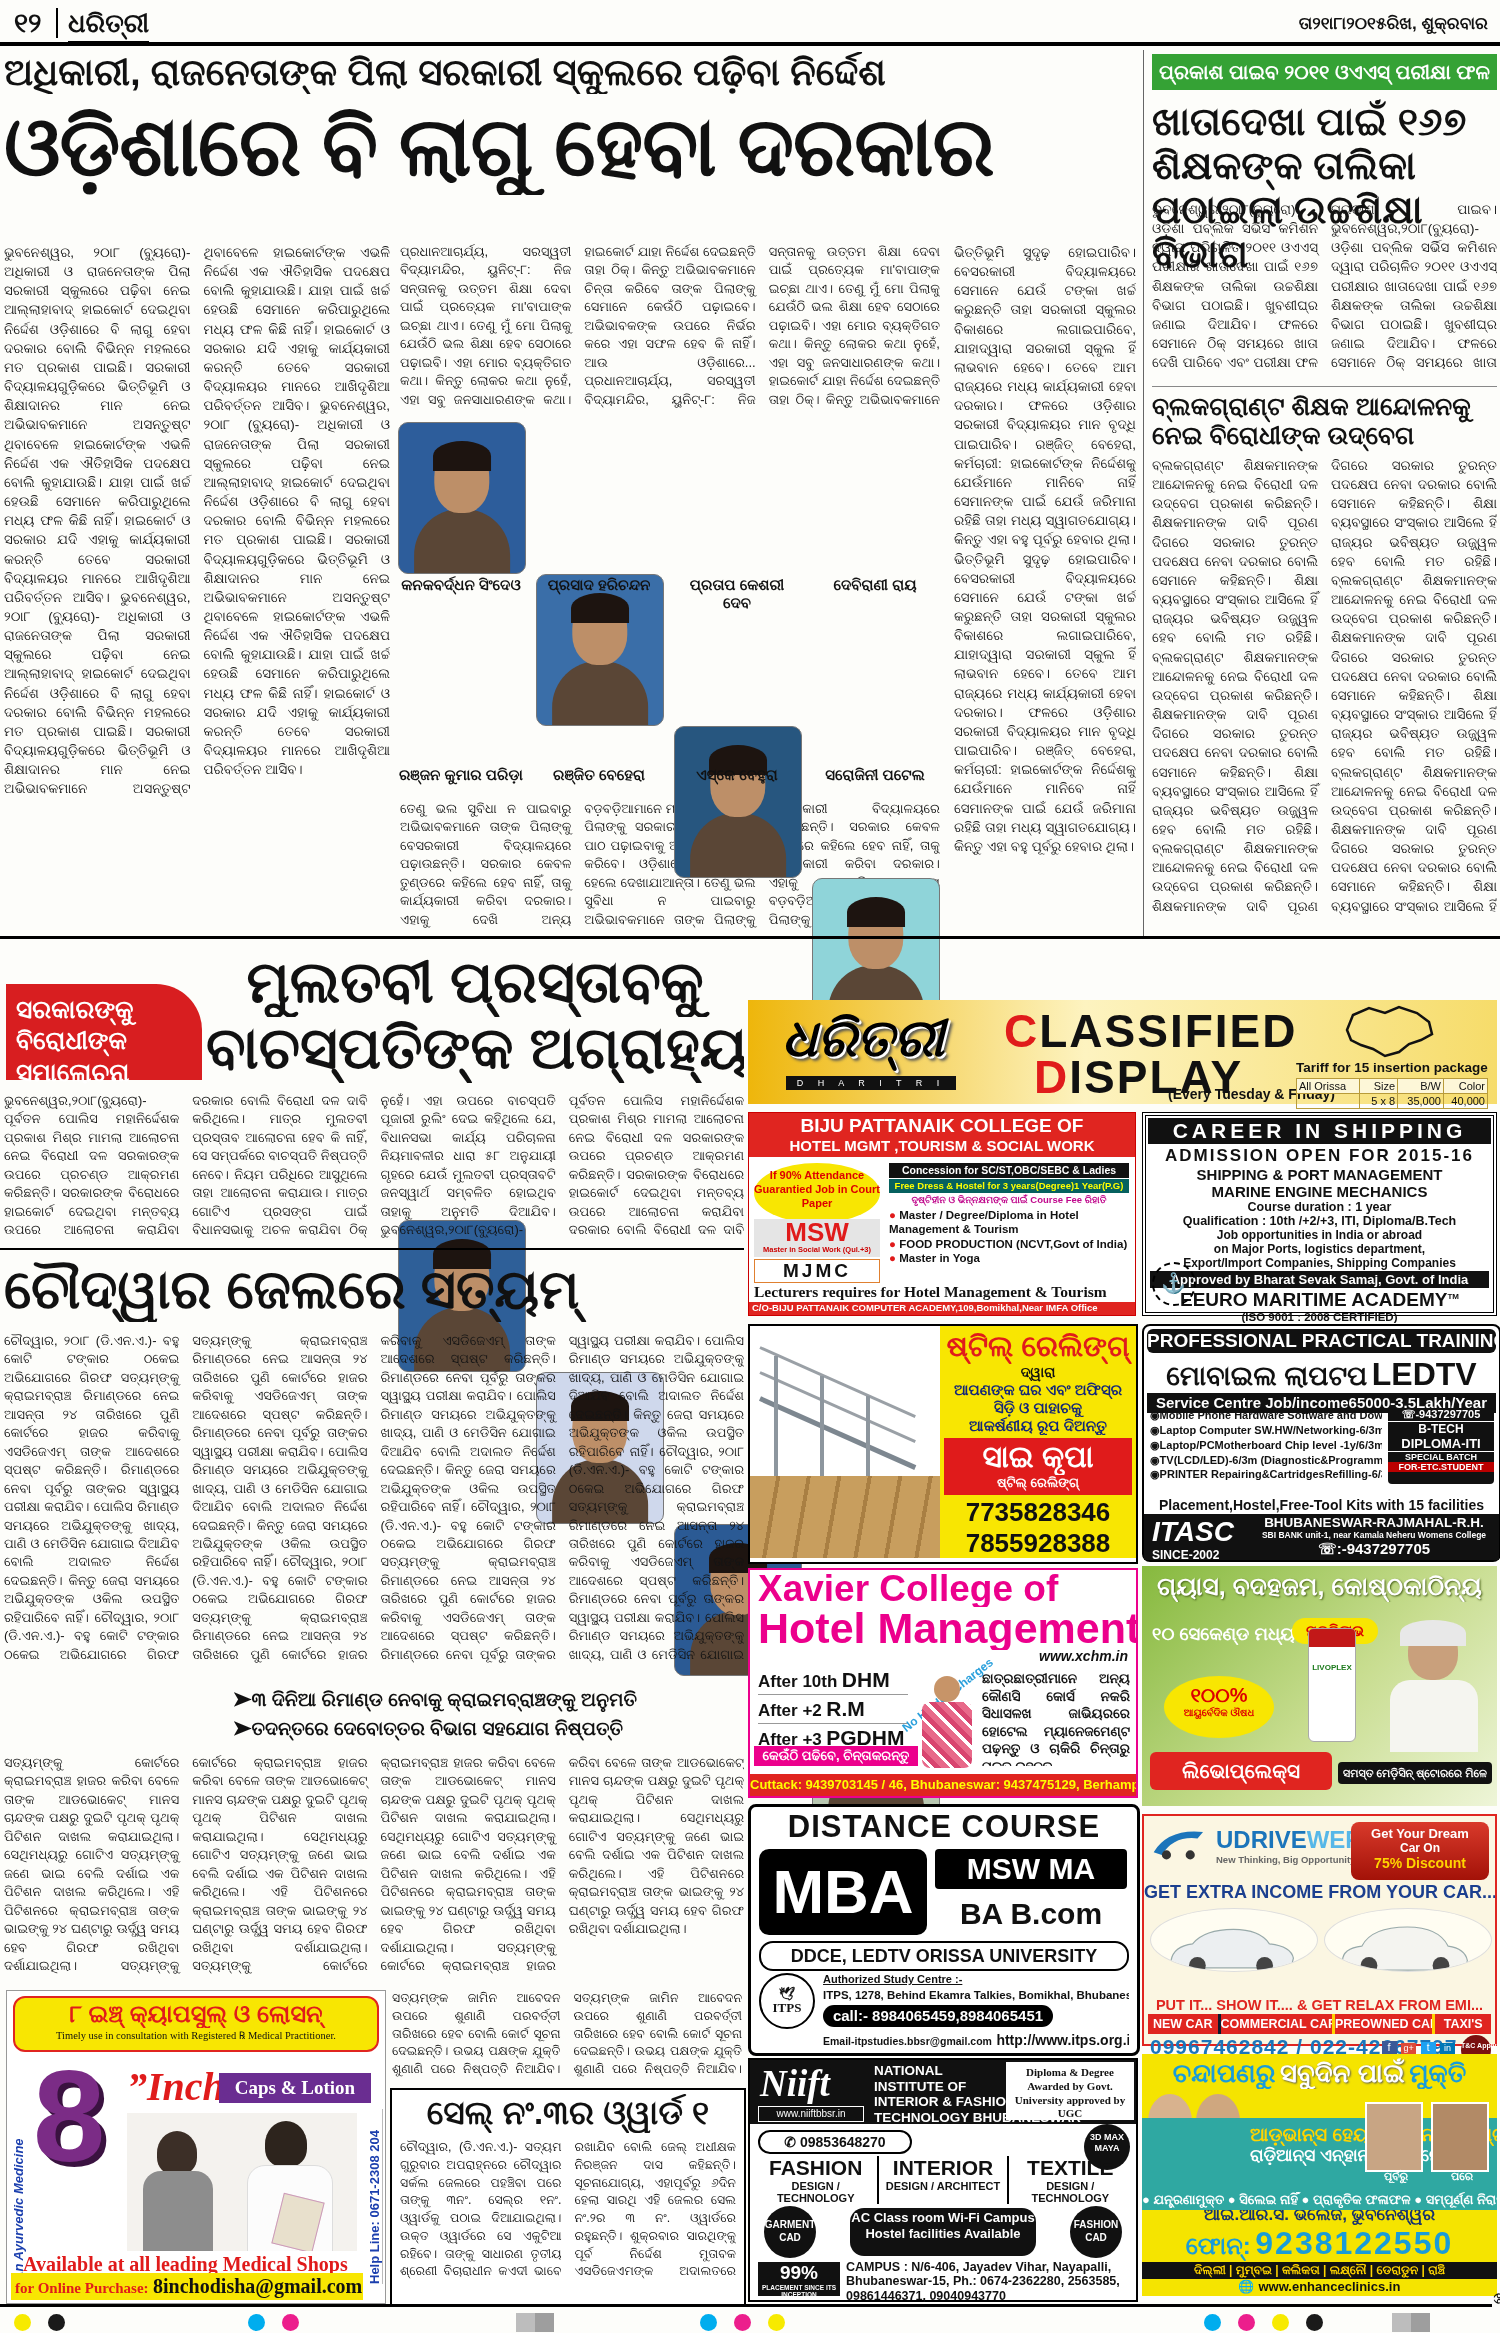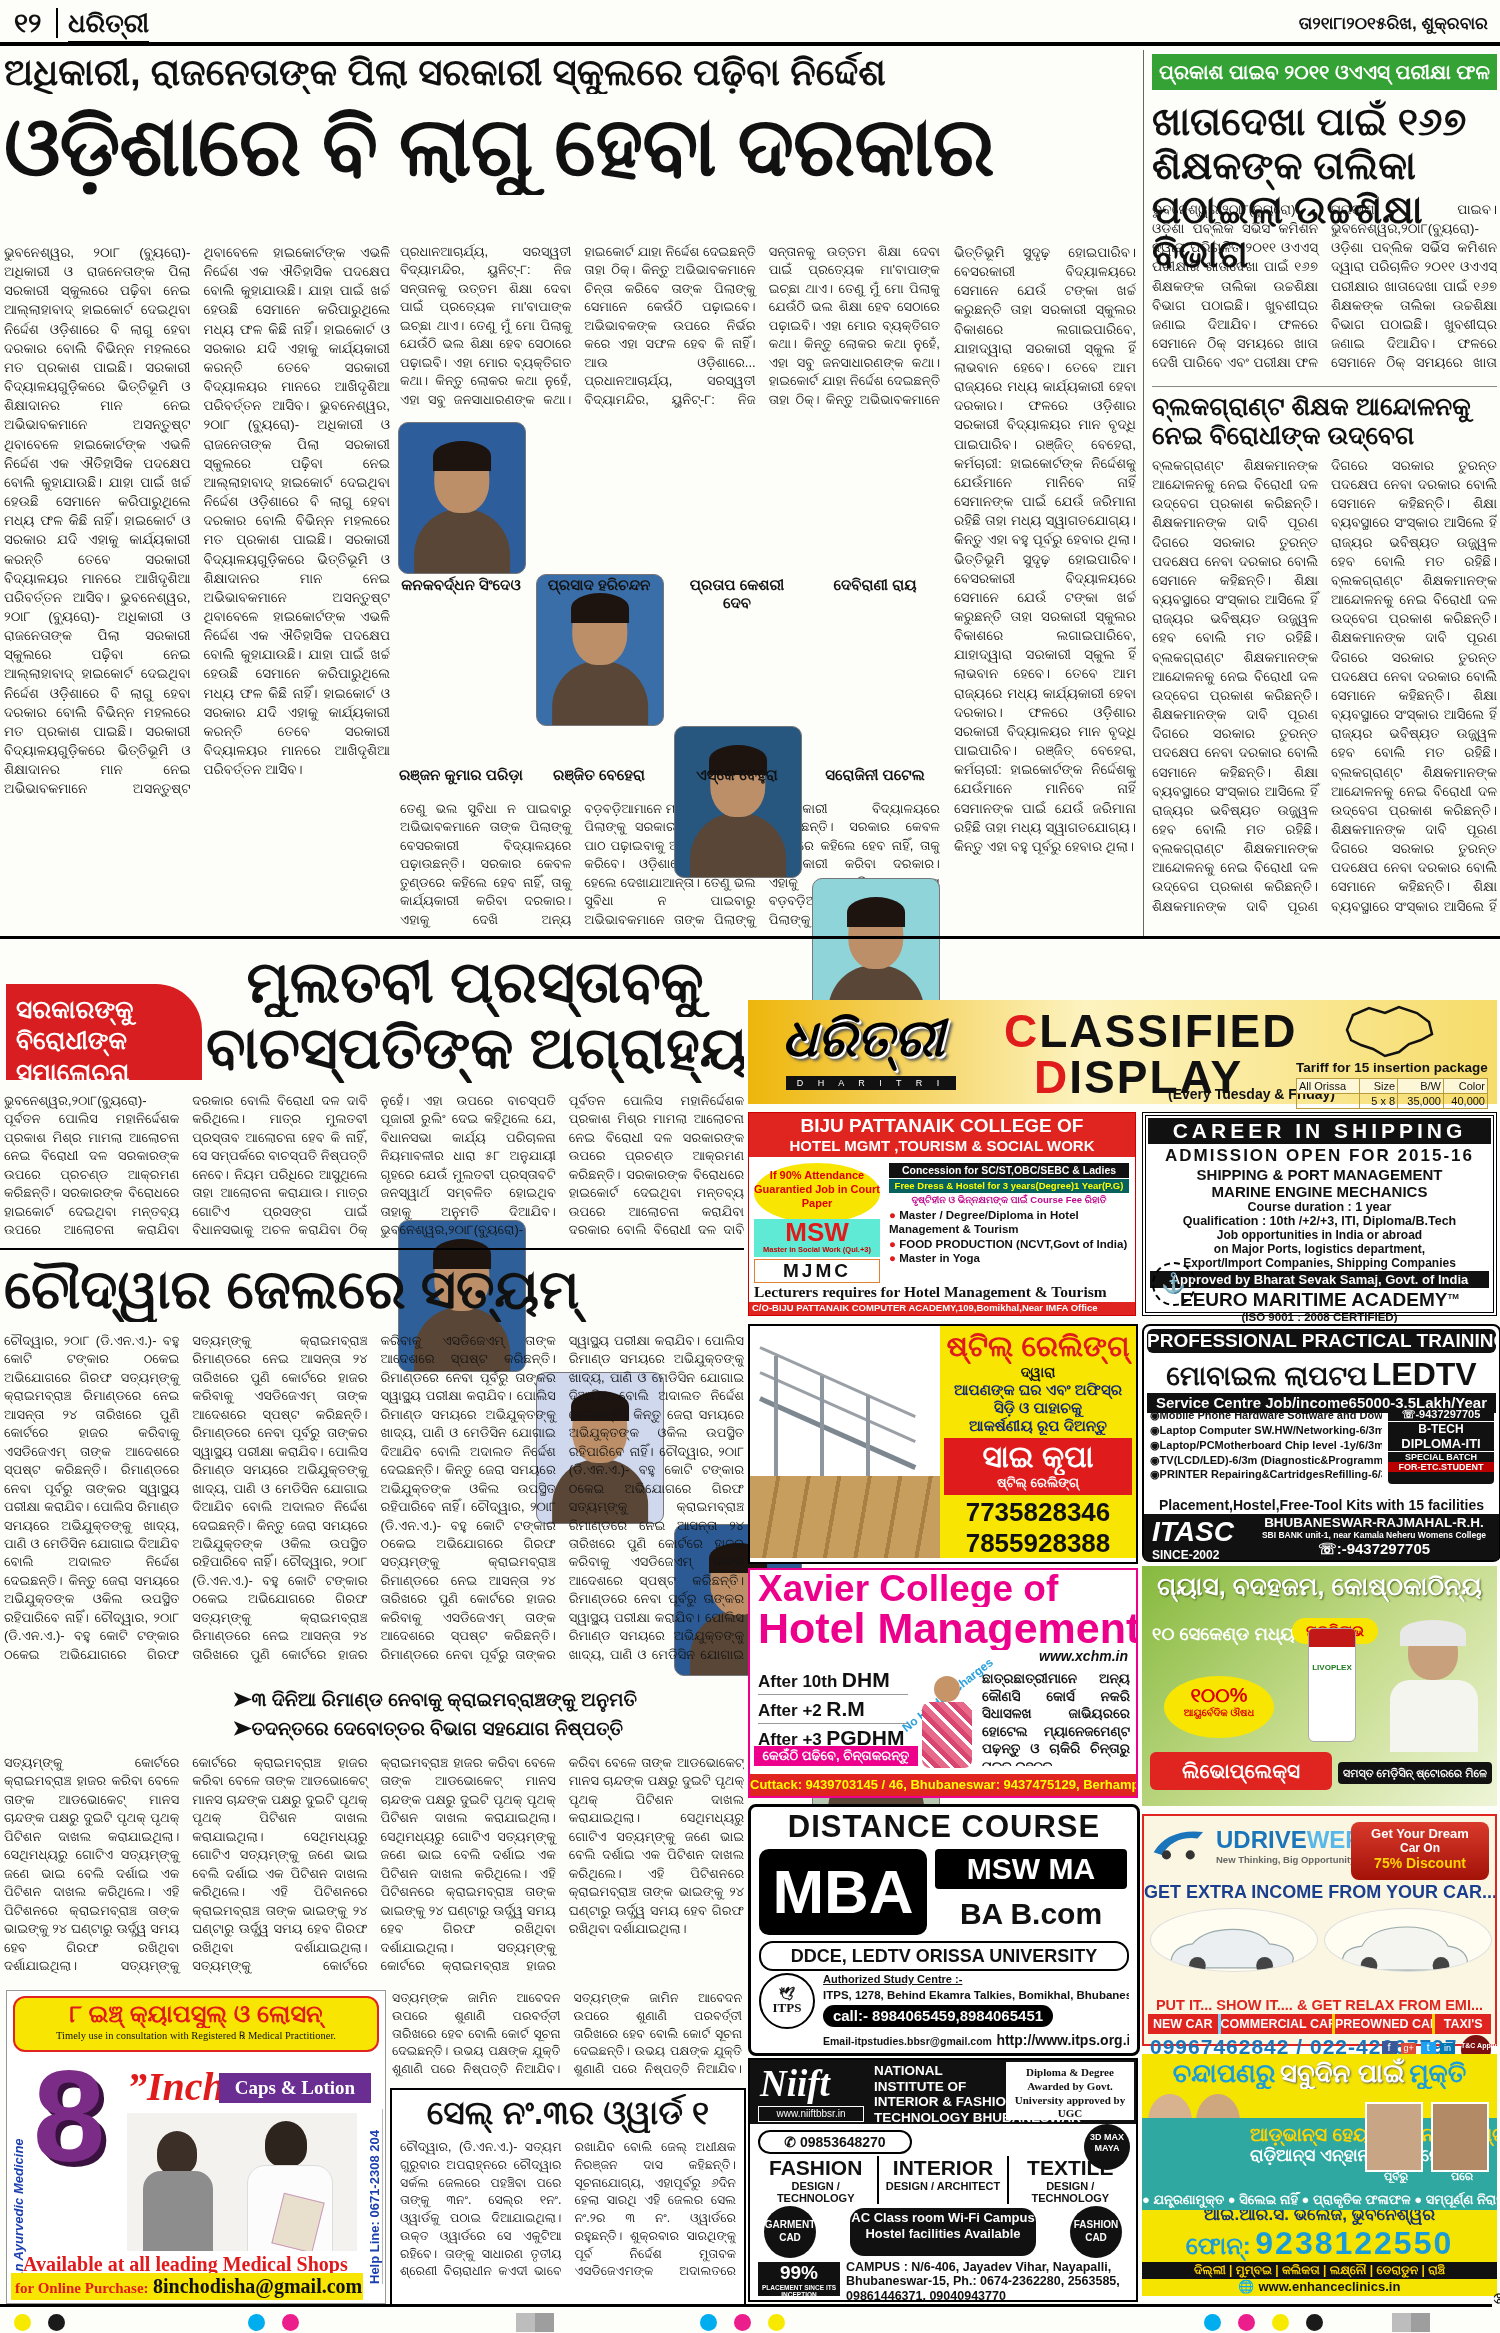--- a/index.html
+++ b/index.html
@@ -151,21 +151,21 @@
 
   <div class="adbox" style="left:748px;top:1112px;width:386px;height:202px;border:1px solid #c00;">
     <div class="ctr" style="background:#e02520;color:#fff;height:44px;">
       <div class="w9 nw" style="font-size:19px;padding-top:2px;">BIJU PATTANAIK COLLEGE OF</div>
       <div class="b nw" style="font-size:15px;">HOTEL MGMT ,TOURISM &amp; SOCIAL WORK</div>
     </div>
     <div class="abs ctr b oval" style="left:5px;top:50px;width:126px;height:54px;background:#f8e602;color:#d00;font-size:11px;line-height:1.25;padding-top:6px;">If 90% Attendance Guarantied Job in Court Paper</div>
     <div class="abs ctr b" style="left:140px;top:50px;width:240px;height:15px;background:#111;color:#fff;font-size:10.5px;line-height:15px;">Concession for SC/ST,OBC/SEBC &amp; Ladies</div>
     <div class="abs ctr b" style="left:140px;top:66px;width:240px;height:14px;background:#06615f;color:#ff0;font-size:9.5px;line-height:14px;">Free Dress &amp; Hostel for 3 years(Degree)1 Year(P.G)</div>
     <div class="abs ctr b nw" style="left:140px;top:81px;width:240px;color:#c0088c;font-size:9.5px;">ଦୃଷ୍ଟିହୀନ ଓ ଭିନ୍ନକ୍ଷମଙ୍କ ପାଇଁ Course Fee ରିହାତି</div>
-    <div class="abs ctr" style="left:5px;top:106px;width:126px;height:38px;background:#5eead4;">
+    <div class="abs ctr" style="left:5px;top:106px;width:126px;height:38px;background:#e5e5e5;">
       <div class="w9" style="color:#e01b1b;font-size:26px;line-height:26px;">MSW</div>
       <div class="b" style="color:#c00;font-size:7.5px;">Master in Social Work (Qul.+3)</div>
     </div>
     <div class="abs ctr w9" style="left:5px;top:146px;width:124px;height:22px;border:1px solid #e08030;font-size:19px;line-height:22px;letter-spacing:3px;">MJMC</div>
     <div class="abs" style="left:140px;top:95px;width:242px;font-size:11.5px;line-height:1.25;">
       <div class="b"><span style="color:#e01b1b;">●</span> <span>Master / Degree/Diploma in Hotel Management &amp; Tourism</span></div>
       <div class="b"><span style="color:#e01b1b;">●</span> <span>FOOD PRODUCTION (NCVT,Govt of India)</span></div>
       <div class="b"><span style="color:#e01b1b;">●</span> <span>Master in Yoga</span></div>
     </div>
     <div class="abs b serif nw" style="left:5px;top:170px;width:378px;font-size:15.5px;">Lecturers requires for Hotel Management &amp; Tourism</div>
@@ -370,21 +370,21 @@
     </div>
     <div class="abs" style="left:180px;top:92px;width:166px;height:62px;background:#fffdf2;border:1px solid #ddd;border-radius:50%;overflow:hidden;">
       <svg width="160" height="60" viewBox="0 0 120 50" style="margin-top:6px;">
           <path d="M8 38 q0 -10 16 -12 q8 -16 38 -16 q26 0 34 16 q14 2 16 12 l-2 8 h-100 z" fill="#f4f4f0" stroke="#9aa"></path>
           <circle cx="30" cy="42" r="7" fill="#444"></circle>
           <circle cx="90" cy="42" r="7" fill="#444"></circle>
         </svg>
     </div>
     <div class="ctr w9 nw" style="margin-top:94px;color:#e02520;font-size:14.5px;">PUT IT... SHOW IT.... &amp; GET RELAX FROM EMI...</div>
     <div style="display:flex;background:#e02520;margin:1px 4px;height:20px;">
-      <span class="b ctr nw" style="flex:1;color:#fff;font-size:12.5px;line-height:20px;border-right:3px solid #7dd3fc;">NEW CAR</span>
+      <span class="b ctr nw" style="flex:1;color:#fff;font-size:12.5px;line-height:20px;border-right:3px solid #0f172a;">NEW CAR</span>
       <span class="b ctr nw" style="flex:1.6;color:#fff;font-size:12.5px;line-height:20px;border-right:3px solid #ffd400;">COMMERCIAL CAR</span>
       <span class="b ctr nw" style="flex:1.4;color:#fff;font-size:12.5px;line-height:20px;border-right:3px solid #ffd400;">PREOWNED CAR</span>
       <span class="b ctr nw" style="flex:0.8;color:#fff;font-size:12.5px;line-height:20px;">TAXI'S</span>
     </div>
     <div class="nw" style="margin:1px 6px 0 6px;">
       <span class="w9" style="color:#1b75bb;font-size:21px;letter-spacing:1px;">09967462842 / 022-42667797</span>
       <span class="abs" style="right:40px;margin-top:2px;">
         <span style="display:inline-block;width:15px;height:15px;background:#3b5998;color:#fff;font-size:11px;text-align:center;">f</span>
         <span style="display:inline-block;width:15px;height:15px;background:#dd4b39;color:#fff;font-size:9px;text-align:center;">g+</span>
         <span style="display:inline-block;width:15px;height:15px;background:#1da1f2;color:#fff;font-size:10px;text-align:center;">t</span>

